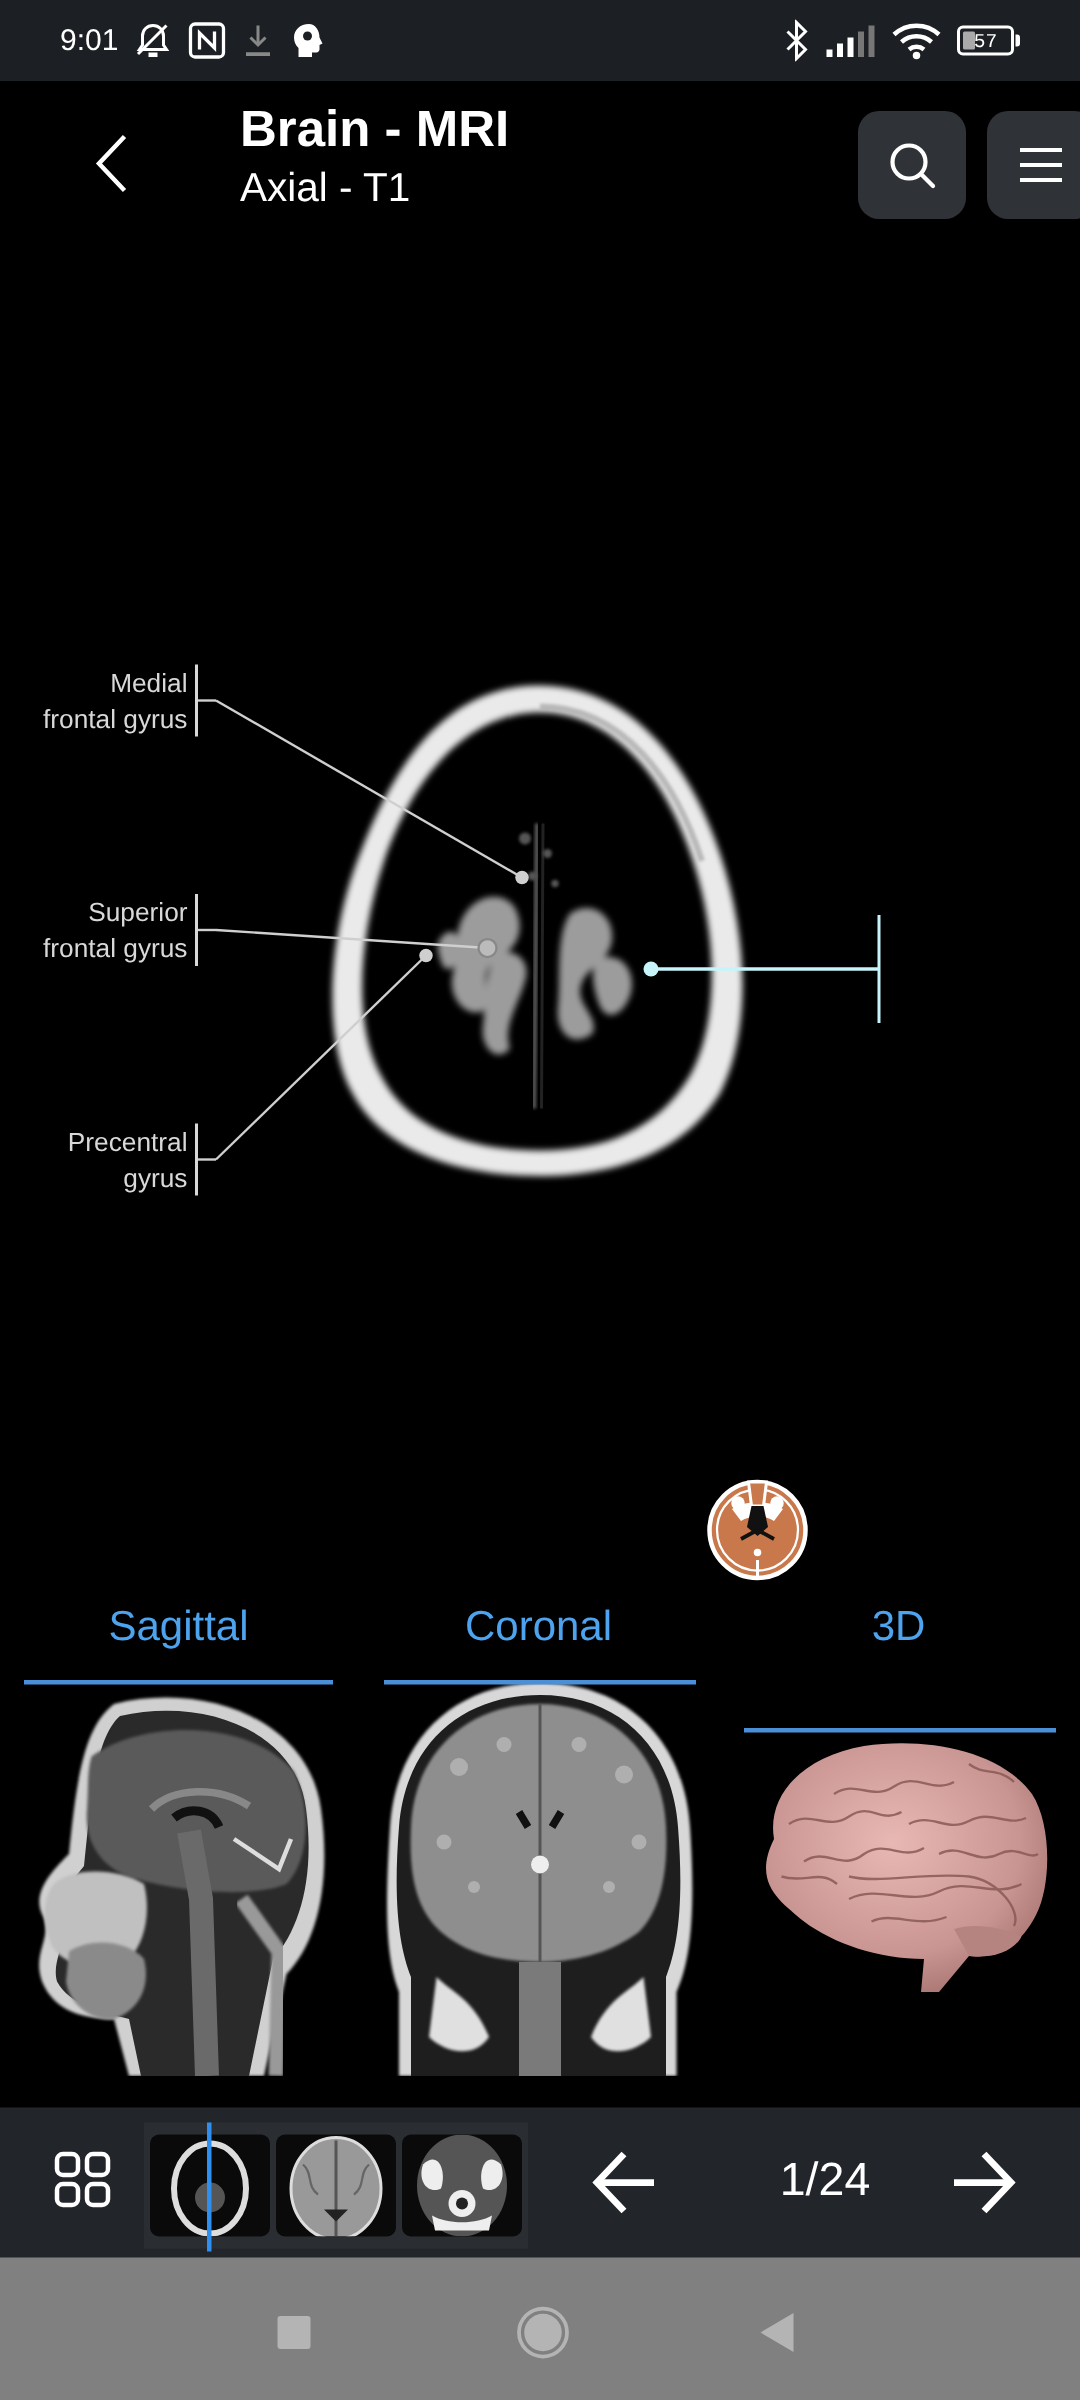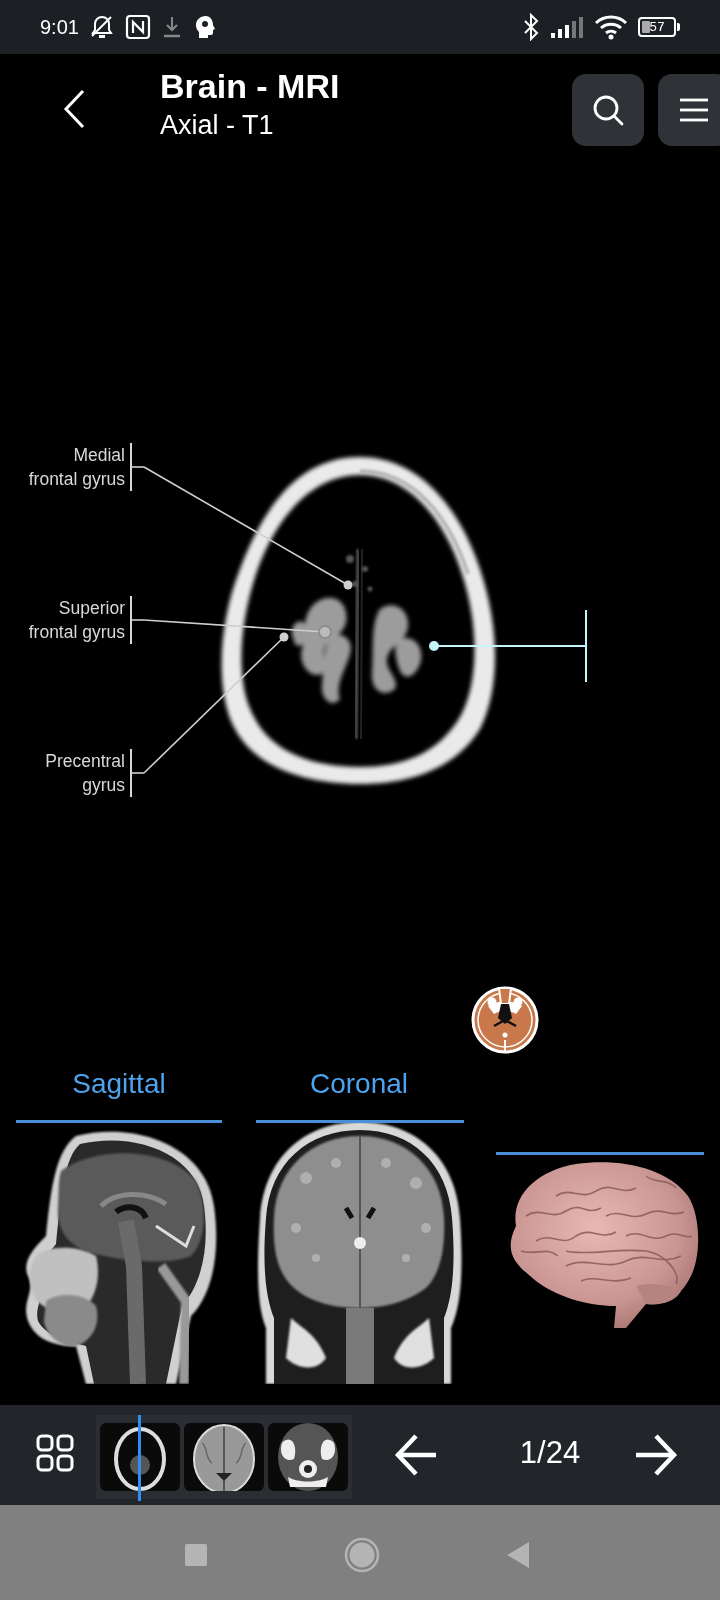--- a/index.html
+++ b/index.html
@@ -297,20 +297,23 @@
       <path d="M104 18 L104 190" stroke="#555" stroke-width="2"></path>
       <path d="M90 90 L96 100 M118 90 L112 100" stroke="#111" stroke-width="5"></path>
       <circle cx="104" cy="125" r="6" fill="#eee"></circle>
       <path d="M35 200 C45 210 60 215 70 240 C60 255 40 250 30 240Z" fill="#e0e0e0" filter="url(#cb)"></path>
       <path d="M173 200 C163 210 148 215 138 240 C148 255 168 250 178 240Z" fill="#e0e0e0" filter="url(#cb)"></path>
       <path d="M90 190 L90 266 L118 266 L118 190Z" fill="#7a7a7a"></path>
     </svg>
   </div>
   <div class="plane-line" style="left:256px; top:56px; width:208px;"></div>
 
+  <div class="plane" style="left:494px;">
+    <div class="plane-label">3D</div>
+  </div>
   <div class="plane-line" style="left:496px; top:88px; width:208px;"></div>
   <div class="plane-img" style="left:496px; top:92px; width:210px; height:175px;">
     <svg width="210" height="175" viewBox="0 0 210 175">
       <defs>
         <radialGradient id="brainG" cx="45%" cy="40%" r="65%">
           <stop offset="0%" stop-color="#e8b8b4"></stop>
           <stop offset="70%" stop-color="#c99592"></stop>
           <stop offset="100%" stop-color="#a87470"></stop>
         </radialGradient>
       </defs>

